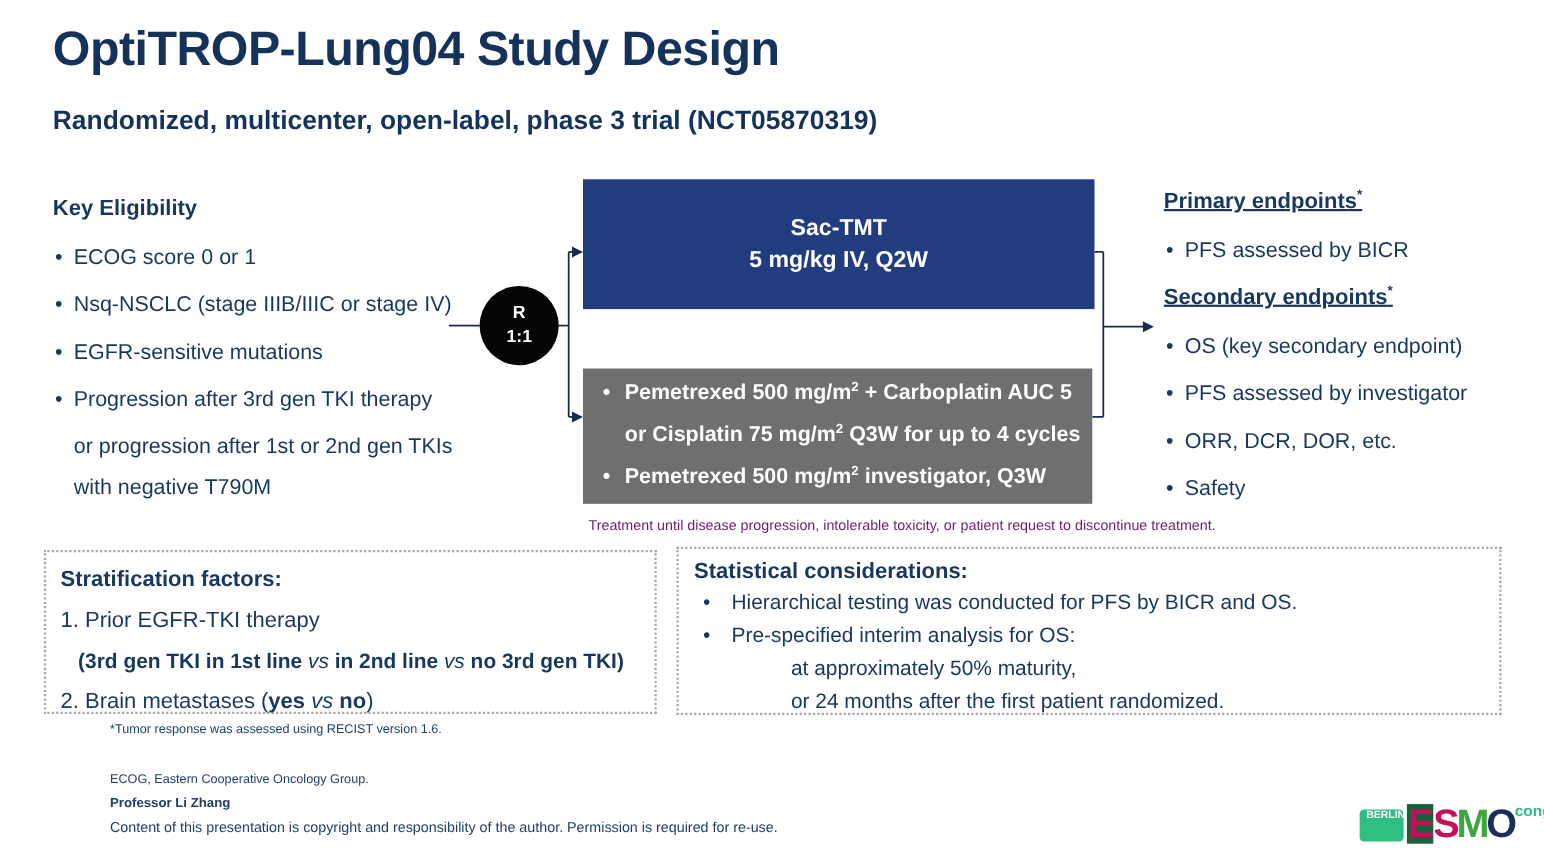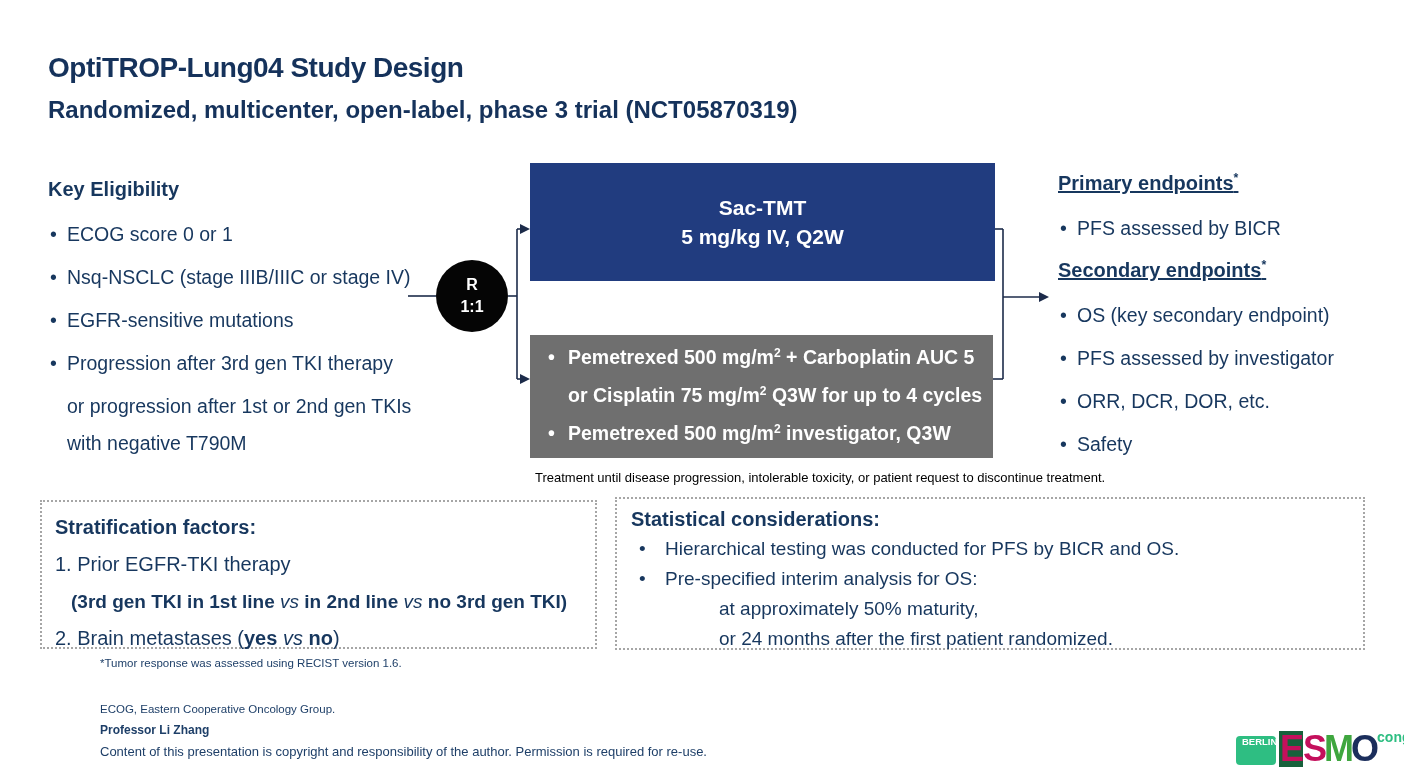--- a/index.html
+++ b/index.html
@@ -3,21 +3,21 @@
 <meta charset="utf-8">
 <style>
   * { box-sizing: border-box; }
   html,body { margin:0; padding:0; background:#ffffff; }
   .slide {
     position:relative; width:1404px; height:780px; background:#ffffff;
     font-family:"Liberation Sans", sans-serif; color:#17375E; overflow:hidden;
   }
   .abs { position:absolute; }
 
-  .title { left:48px; top:52px; font-size:28px; font-weight:bold; color:#15325B; letter-spacing:-0.5px; }
+  .title { left:48px; top:20px; font-size:44px; font-weight:bold; color:#15325B; letter-spacing:-0.5px; }
   .subtitle { left:48px; top:96px; font-size:24px; font-weight:bold; color:#15325B; }
 
   
   .elig { left:48px; top:178px; width:400px; }
   .sec-head { font-size:20px; font-weight:bold; margin-bottom:22px; }
   .b-line { position:relative; padding-left:19px; font-size:19.5px; line-height:22px; margin-bottom:21px; }
   .b-line::before { content:"•"; position:absolute; left:2px; top:0; }
   .cont-line { padding-left:19px; font-size:19.5px; line-height:22px; margin-bottom:15px; }
 
   
@@ -32,21 +32,21 @@
     font-weight:bold; font-size:21px; display:flex; flex-direction:column;
     align-items:center; justify-content:center; gap:5px; text-align:center;
   }
   .box-chemo {
     left:530px; top:335px; width:463px; height:123px; background:#6F6F6F; color:#ffffff;
     font-weight:bold; font-size:19.5px; line-height:38px; padding:3px 8px 0 16px;
   }
   .chemo-item { position:relative; padding-left:22px; }
   .chemo-item::before { content:"•"; position:absolute; left:2px; top:0; }
   sup { font-size:62%; vertical-align:super; line-height:0; }
-  .treat-note { left:535px; top:470px; font-size:13px; color:#000000; }
+  .treat-note { left:535px; top:470px; font-size:13px; color:#701a75; }
 
   
   .endp { left:1058px; top:172px; width:340px; }
   .ep-head { font-size:20px; font-weight:bold; text-decoration:underline; margin-bottom:21px; }
   .endp .b-line { font-size:19.5px; line-height:24px; margin-bottom:19px; }
 
   
   .strat-box {
     left:40px; top:500px; width:557px; height:149px; border:2px dotted #A6A6A6;
     padding:7px 10px 0 13px; font-size:20px; line-height:37px;

